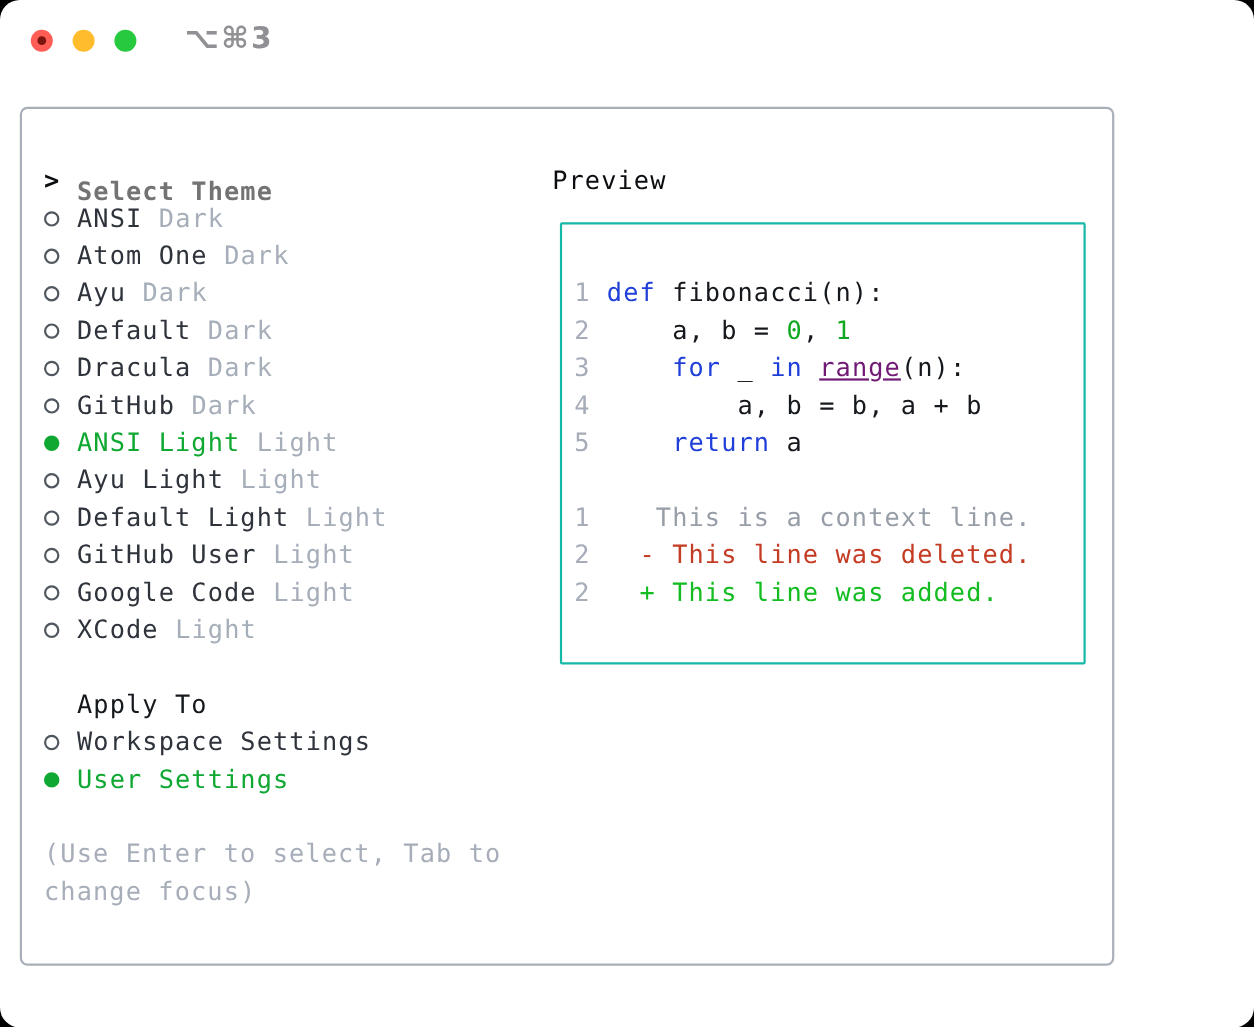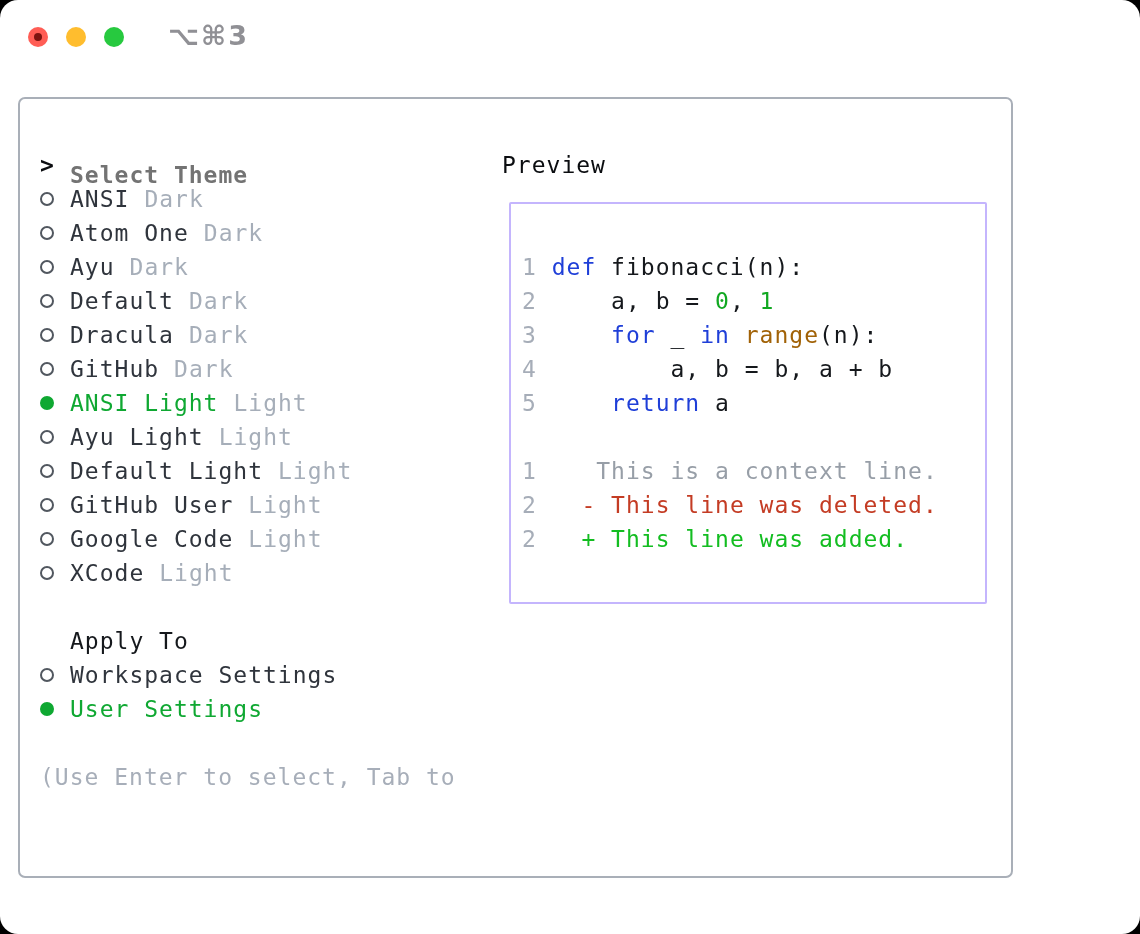--- a/index.html
+++ b/index.html
@@ -49,32 +49,32 @@
   .tag{color:#a6aeb9;margin-left:15px;}
   .apply-hdr .label{color:#15181c;}
   .hint{color:#a7aeb9;}
   
   .preview-title{
     position:absolute;left:482px;top:49px;height:34px;display:flex;align-items:center;
     font-size:23px;font-weight:normal;letter-spacing:1px;color:#0b0d10;
   }
   .preview-box{
     position:absolute;left:489px;top:103px;width:478px;height:402px;
-    border:2px solid #c4b5fd;border-radius:2px;box-sizing:border-box;overflow:hidden;
+    border:2px solid #14b8a6;border-radius:2px;box-sizing:border-box;overflow:hidden;
   }
   .code{
     margin:0;padding:46px 6px 0 11px;
     font-family:"DejaVu Sans Mono", monospace;
     font-size:23px;line-height:34px;letter-spacing:1px;white-space:pre;
   }
   .c-num{color:#a6adb8;}
   .c-plain{color:#15181c;}
   .c-kw{color:#1f3fd8;}
   .c-lit{color:#11a821;}
-  .c-fn{color:#a16207;}
+  .c-fn{color:#701a75;text-decoration:underline;}
   .c-ctx{color:#979ea7;}
   .c-del{color:#c43c24;}
   .c-add{color:#13bd21;}
 </style>
 </head>
 <body>
 
 <div class="window">
 
   <div class="titlebar">
@@ -115,20 +115,21 @@
       </div>
 
       <div id="apply-list">
           <div class="row"><span class="marker"><span class="radio"></span></span><span class="label">Workspace Settings</span></div>
           <div class="row"><span class="marker"><span class="radio sel"></span></span><span class="label sel">User Settings</span></div>
         </div>
 
       <div class="row"></div>
 
       <div class="row hint">(Use Enter to select, Tab to</div>
+      <div class="row hint">change focus)</div>
     </div>
 
     <div class="preview-title">Preview</div>
 
     <div class="preview-box">
       <pre class="code" id="code-pre"><div><span class="c-num">1 </span><span class="c-kw">def</span><span class="c-plain"> fibonacci(n):</span></div><div><span class="c-num">2 </span><span class="c-plain">    a, b = </span><span class="c-lit">0</span><span class="c-plain">, </span><span class="c-lit">1</span></div><div><span class="c-num">3 </span><span class="c-plain">    </span><span class="c-kw">for</span><span class="c-plain"> _ </span><span class="c-kw">in</span><span class="c-plain"> </span><span class="c-fn">range</span><span class="c-plain">(n):</span></div><div><span class="c-num">4 </span><span class="c-plain">        a, b = b, a + b</span></div><div><span class="c-num">5 </span><span class="c-plain">    </span><span class="c-kw">return</span><span class="c-plain"> a</span></div><div>&nbsp;</div><div><span class="c-num">1</span><span class="c-ctx">    This is a context line.</span></div><div><span class="c-num">2</span><span class="c-plain">   </span><span class="c-del">- This line was deleted.</span></div><div><span class="c-num">2</span><span class="c-plain">   </span><span class="c-add">+ This line was added.</span></div></pre>
     </div>
 
   </div>
 </div>

